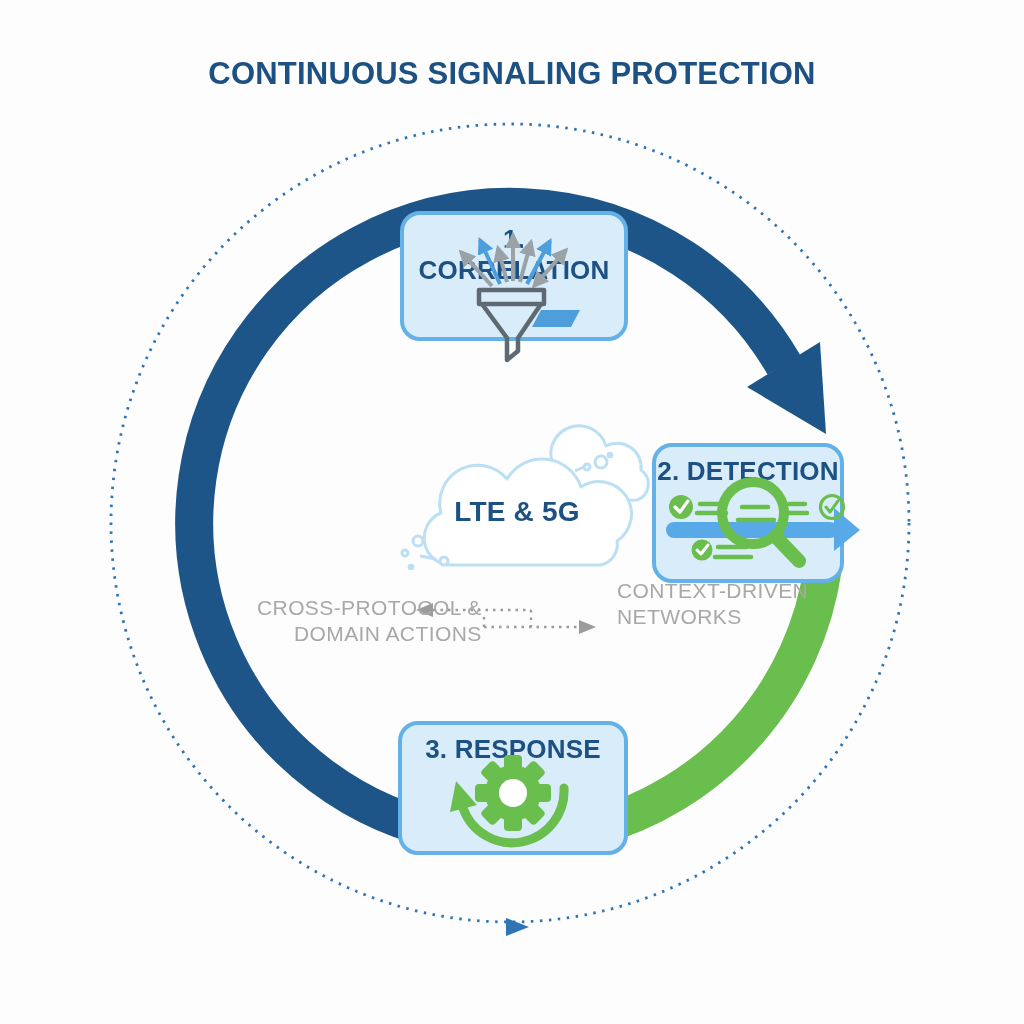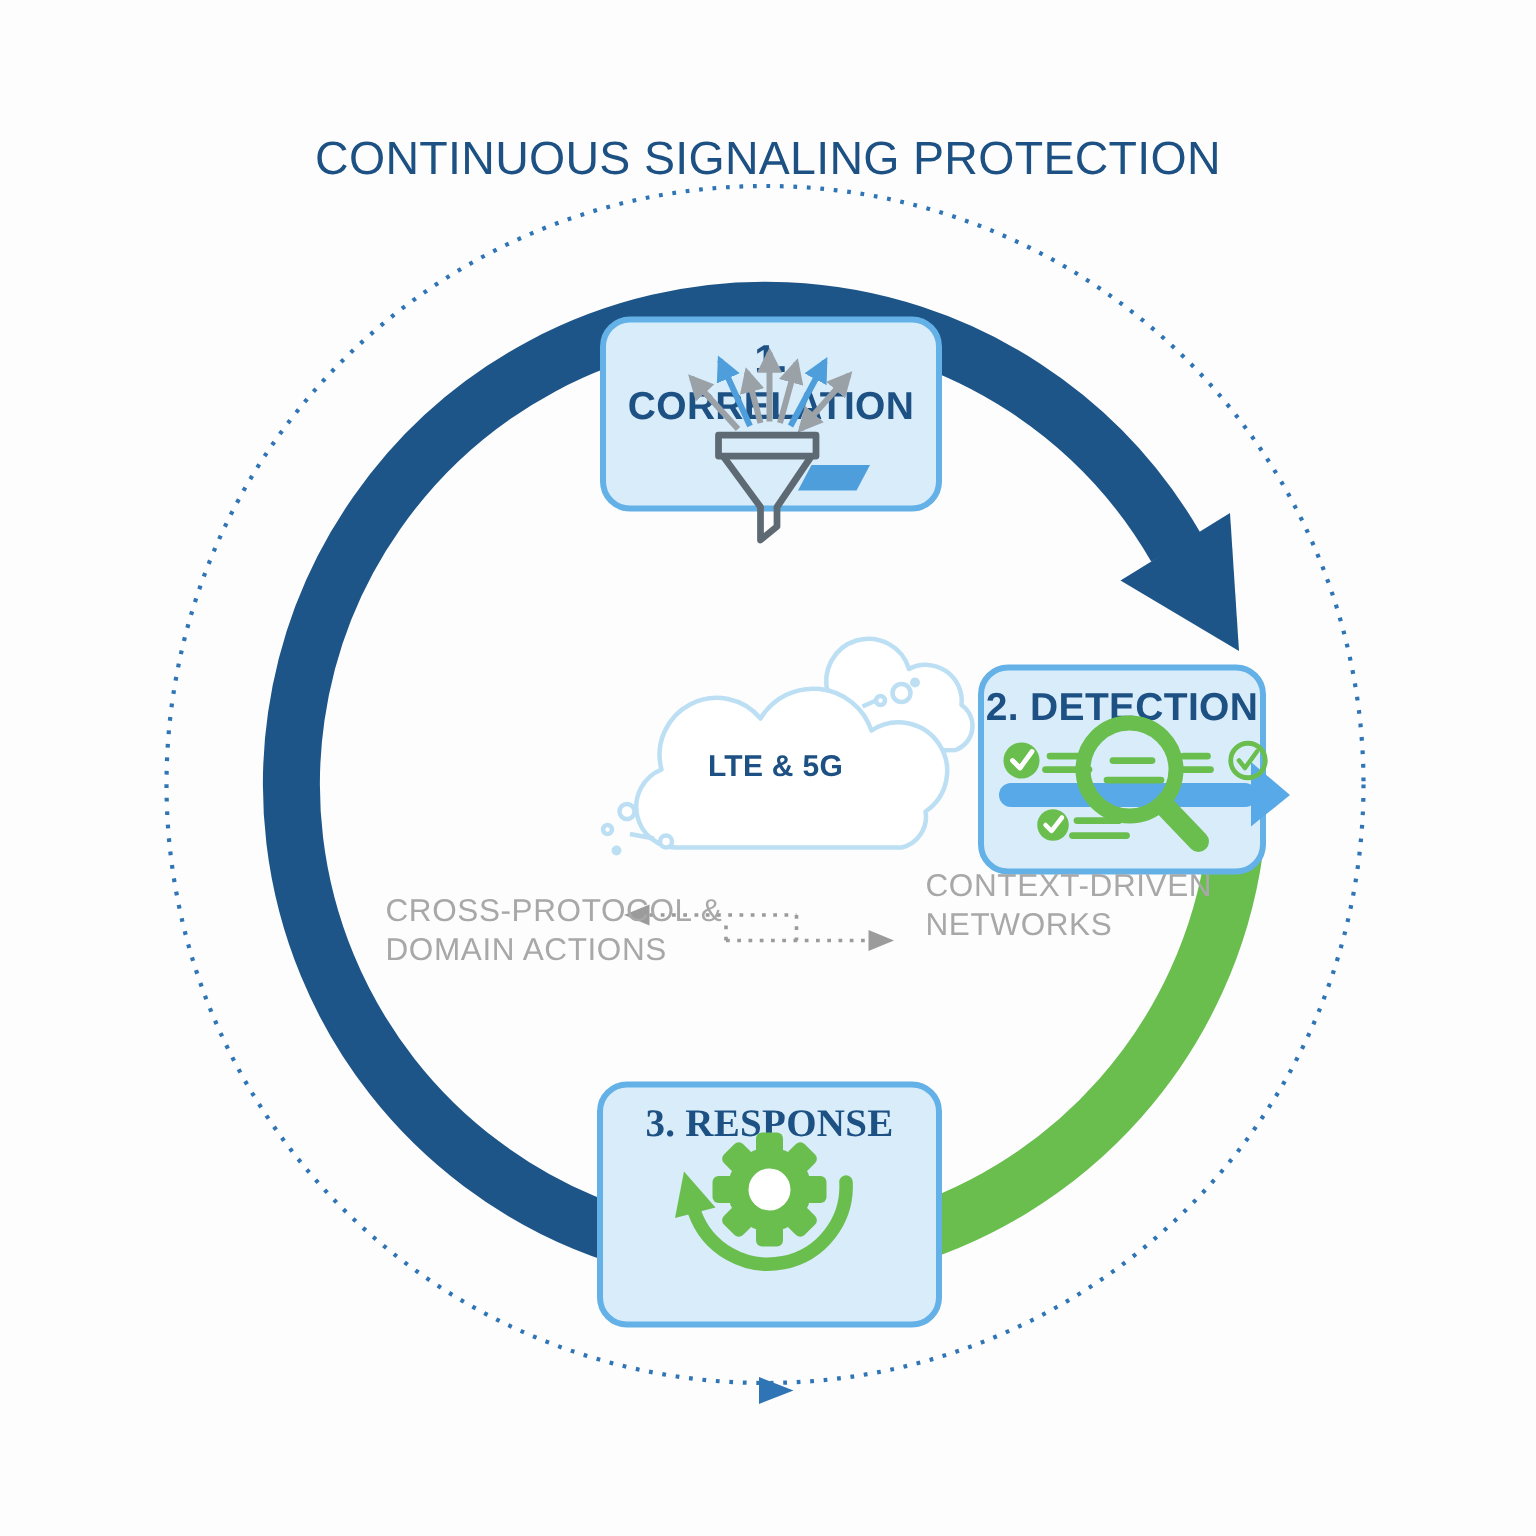--- a/index.html
+++ b/index.html
@@ -4,48 +4,47 @@
 <style>
   html,body{margin:0;padding:0;}
   body{
     width:1024px;height:1024px;position:relative;overflow:hidden;
     background:#fdfdfd;
     font-family:"Liberation Sans", sans-serif;
   }
   .abs{position:absolute;}
   #main-title{
     left:0;right:0;top:56px;text-align:center;
-    font-size:31px;font-weight:normal;letter-spacing:.2px;
+    font-size:31px;font-weight:bold;letter-spacing:.2px;
     color:var(--title-blue,#1d5183);
     z-index:5;
-    margin-top:32px;
   }
   .step-box{
     position:absolute;z-index:2;
     background:var(--box-fill,#d9ecfa);
     border:4px solid var(--box-border,#63b1e6);
     border-radius:20px;
     box-sizing:border-box;
   }
   .step-title{
     text-align:center;margin-top:9px;
     font-size:26px;font-weight:bold;letter-spacing:.2px;
     color:var(--title-blue,#1d5183);
   }
   .icon-svg{position:absolute;z-index:3;}
   #cloud-text{
     left:392px;top:497px;width:250px;text-align:center;z-index:4;
-    color:var(--title-blue,#1d5183);font-weight:bold;font-size:20px;line-height:29px;
+    color:var(--title-blue,#1d5183);font-weight:bold;font-size:28px;line-height:29px;
     letter-spacing:.2px;
   }
   .side-label{
     z-index:4;font-size:21px;line-height:26px;letter-spacing:.4px;
     color:var(--gray-text,#a8a8a8);font-weight:400;
   }
-  #label-left{left:257px;top:595px;}
+  #label-left{left:257px;top:595px;text-align:right;}
   #label-right{left:617px;top:578px;}
   #bg-svg{left:0;top:0;z-index:1;}
 </style>
 </head>
 <body>
 
 <svg id="bg-svg" class="abs" width="1024" height="1024" viewBox="0 0 1024 1024">
 
   <circle cx="510" cy="523" r="399" fill="none" style="stroke:var(--dotted-circle,#2f75b5)" stroke-width="2.8" stroke-dasharray="2.5 6.5"></circle>
 
@@ -82,21 +81,21 @@
 </svg>
 
 <div class="step-box" style="left:400px;top:211px;width:228px;height:130px;">
   <div class="step-title">1. CORRELATION</div>
 </div>
 
 <div class="step-box" style="left:652px;top:443px;width:192px;height:140px;">
   <div class="step-title">2. DETECTION</div>
 </div>
 
-<div class="step-box" style="left:398px;top:721px;width:230px;height:164px;font-family:Liberation Serif, serif;">
+<div class="step-box" style="left:398px;top:721px;width:230px;height:134px;">
   <div class="step-title">3. RESPONSE</div>
 </div>
 
 <svg class="icon-svg" style="left:445px;top:225px;" width="185" height="145" viewBox="445 225 185 145">
   <defs>
     <marker id="mg" viewBox="0 0 10 10" refX="8" refY="5" markerWidth="4.2" markerHeight="4.2" orient="auto-start-reverse">
         <path d="M0,0 L10,5 L0,10 z" fill="#9aa1a7"></path>
       </marker>
     <marker id="mb" viewBox="0 0 10 10" refX="8" refY="5" markerWidth="4.2" markerHeight="4.2" orient="auto-start-reverse">
         <path d="M0,0 L10,5 L0,10 z" fill="#4d9edb"></path>

